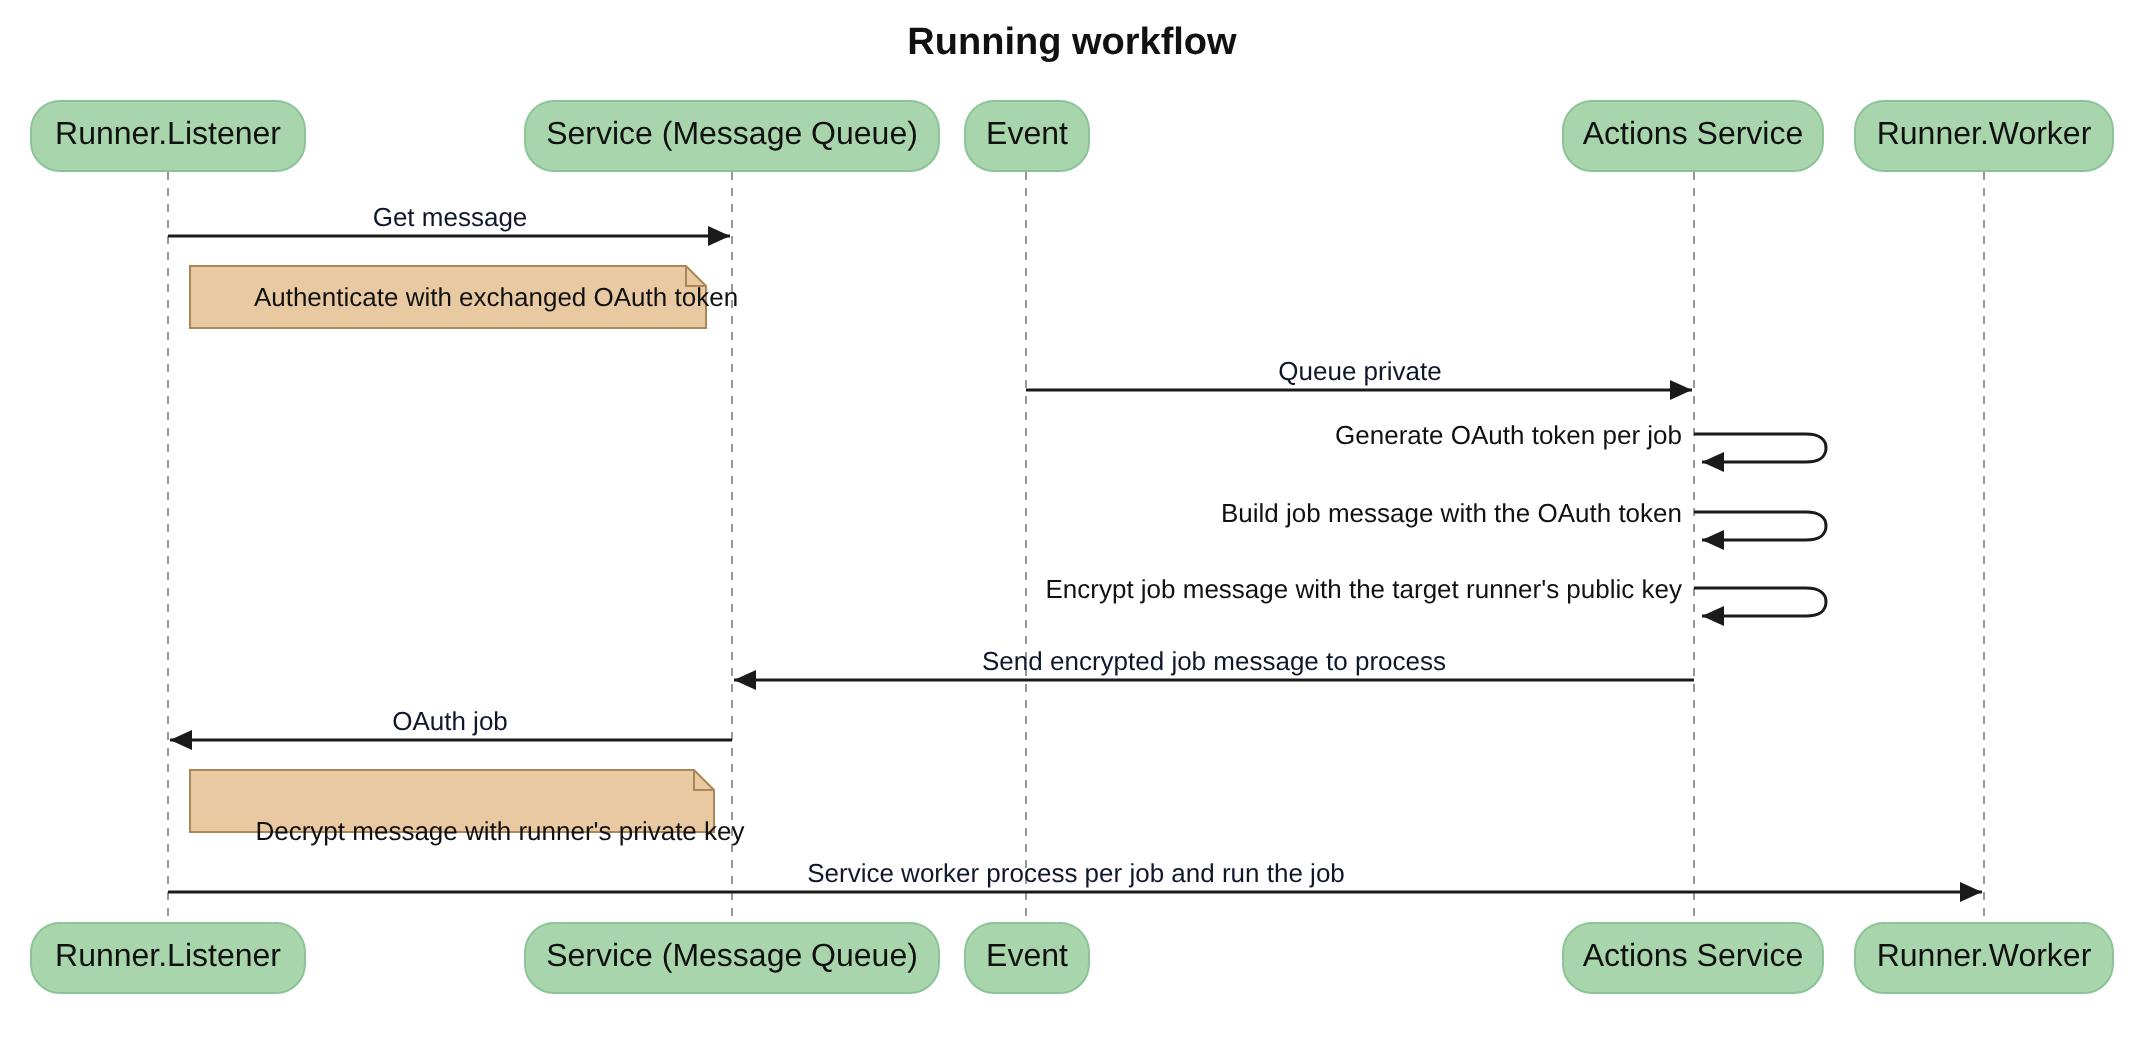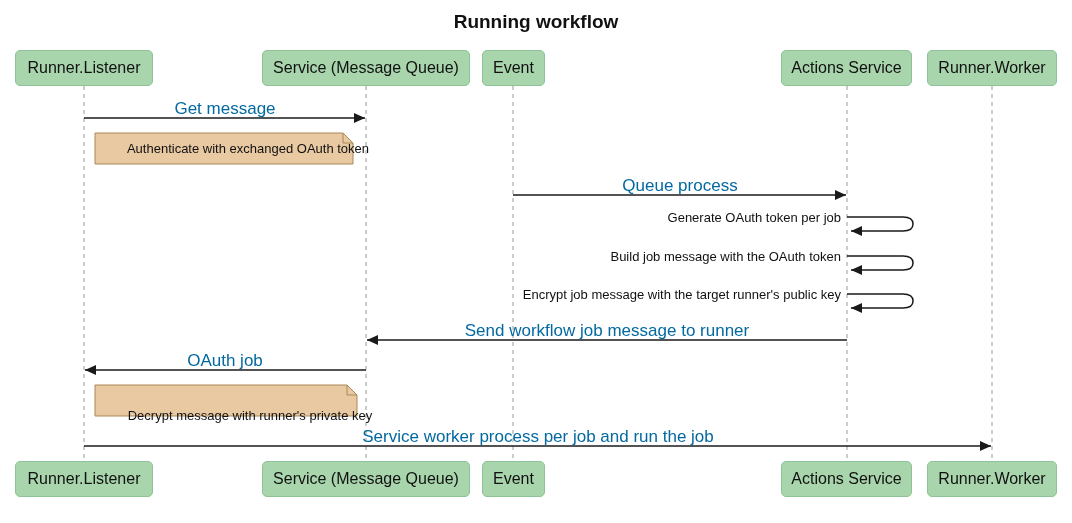--- a/index.html
+++ b/index.html
@@ -6,25 +6,25 @@
   #canvas{
     position:relative;width:1072px;height:523px;background:#ffffff;
     font-family:"Liberation Sans", sans-serif;color:#000;overflow:hidden;
   }
   .title{
     position:absolute;left:0;top:11px;width:1072px;text-align:center;
     font-size:19px;font-weight:bold;color:#111;
   }
   .actor{
     position:absolute;height:36px;background:#a8d5ac;border:1px solid #8cc497;
-    border-radius:5px;display:flex;align-items:center;justify-content:center;
+    border-radius:15px;display:flex;align-items:center;justify-content:center;
     font-size:16px;color:#111;box-sizing:border-box;white-space:nowrap;
   }
   .msg-label{
-    position:absolute;height:15px;line-height:15px;font-size:17px;color:#0369a1;
+    position:absolute;height:15px;line-height:15px;font-size:13px;color:#0f172a;
     white-space:nowrap;transform:translateX(-50%);
   }
   .self-label{
     position:absolute;height:15px;line-height:15px;font-size:13px;color:#111;
     white-space:nowrap;right:231px;text-align:right;
   }
   .note-label{
     position:absolute;height:15px;line-height:15px;font-size:13px;color:#111;
     white-space:nowrap;text-align:center;padding-left:24px;
   }
@@ -97,24 +97,24 @@
       <span>Event</span>
     </div>
   <div class="actor" style="left:781px;top:461px;width:131px;">
       <span>Actions Service</span>
     </div>
   <div class="actor" style="left:927px;top:461px;width:130px;">
       <span>Runner.Worker</span>
     </div>
 
   <div class="msg-label" style="left:225px;top:101px;">Get message</div>
-  <div class="msg-label" style="left:680px;top:178px;">Queue process</div>
+  <div class="msg-label" style="left:680px;top:178px;">Queue private</div>
   <div class="self-label" style="top:249px;">Build job message with the OAuth token</div>
   <div class="self-label" style="top:210px;">Generate OAuth token per job</div>
   <div class="self-label" style="top:287px;">Encrypt job message with the target runner's public key</div>
-  <div class="msg-label" style="left:607px;top:323px;">Send workflow job message to runner</div>
+  <div class="msg-label" style="left:607px;top:323px;">Send encrypted job message to process</div>
   <div class="msg-label" style="left:225px;top:353px;">OAuth job</div>
   <div class="msg-label" style="left:538px;top:429px;">Service worker process per job and run the job</div>
 
   <div class="note-label" style="left:97px;top:141px;width:254px;">Authenticate with exchanged OAuth token</div>
   <div class="note-label" style="left:97px;top:408px;width:258px;">Decrypt message with runner's private key</div>
 
 </div>
 
 </body></html>

